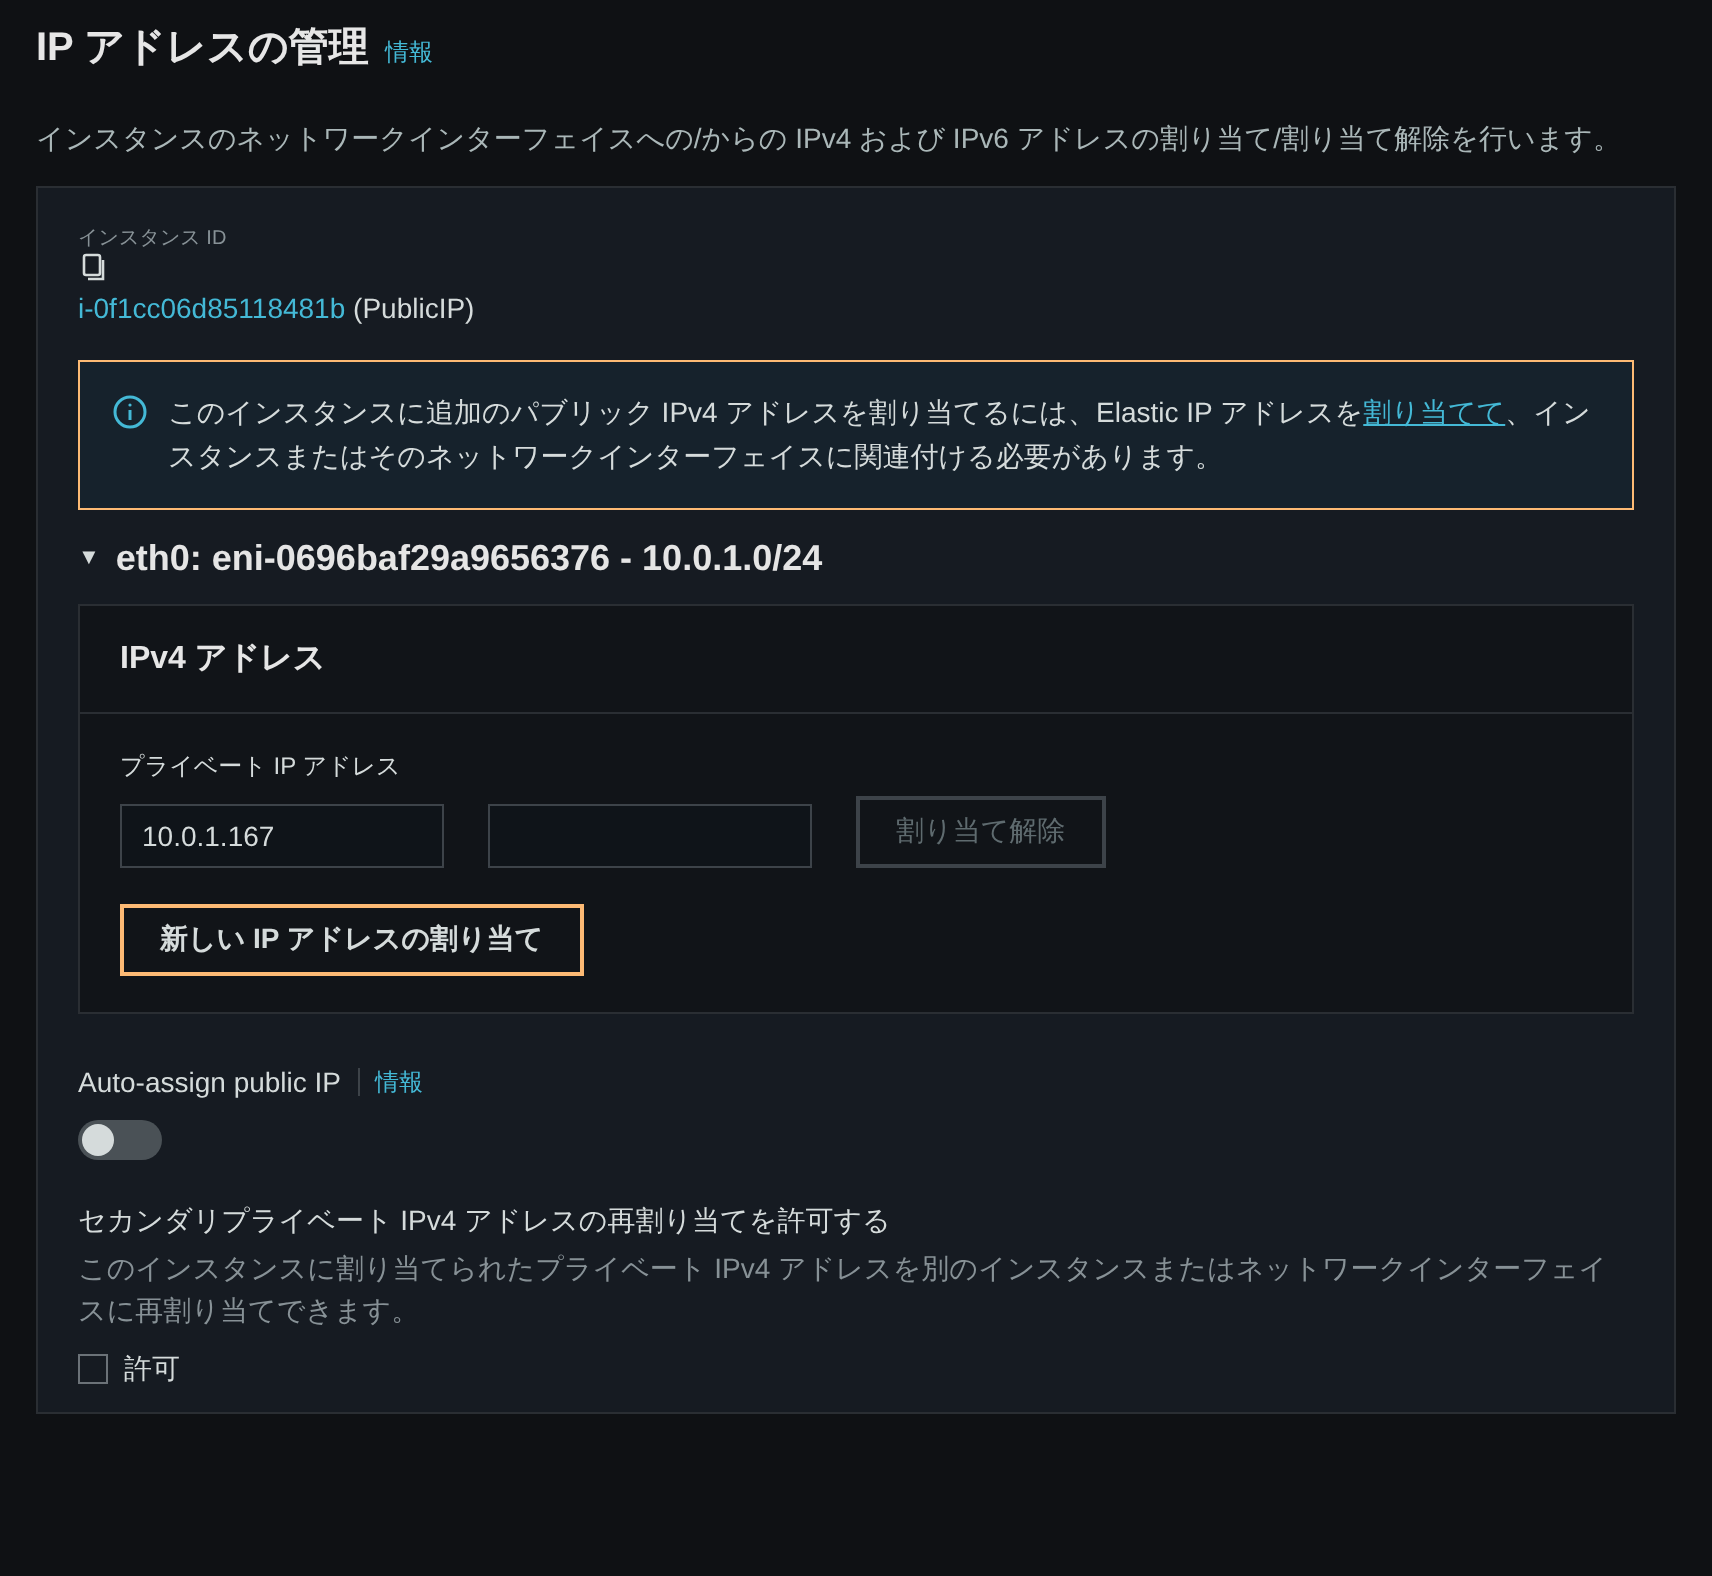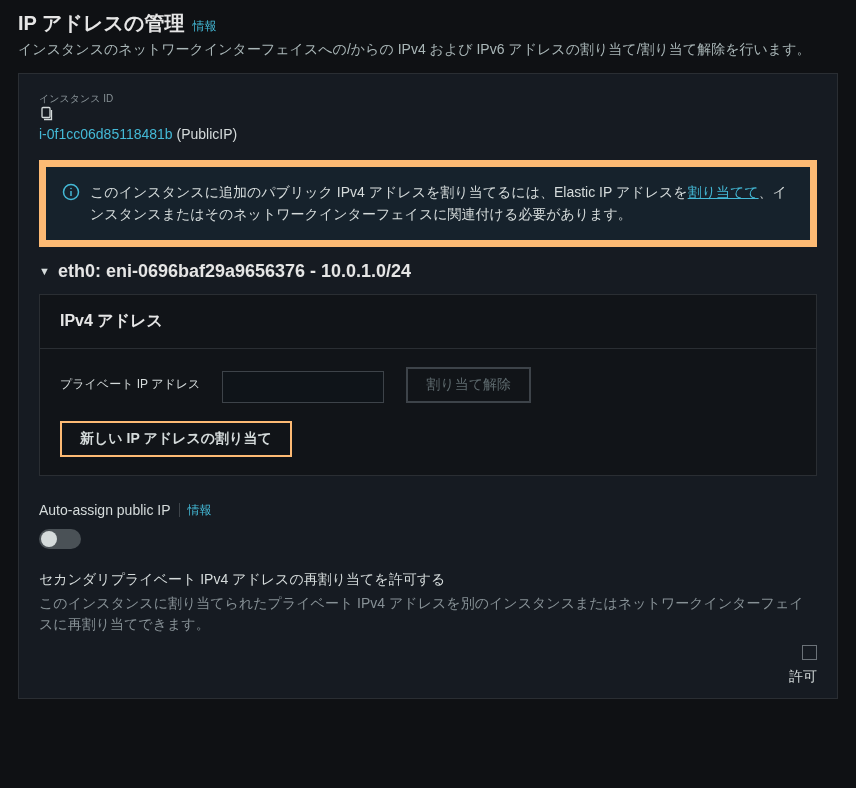--- a/index.html
+++ b/index.html
@@ -29,21 +29,21 @@
       color: #e6e6e6;
     }
     .info-link {
       color: #44b9d6;
       font-size: 12px;
       cursor: pointer;
     }
     .page-desc {
       color: #aab7b8;
       font-size: 14px;
-      margin-top: 4px;
+      margin-top: 24px;
       margin-bottom: 14px;
     }
     .panel {
       background: #161b22;
       border: 1px solid #2a2e33;
       margin-top: 8px;
     }
     .panel-header {
       padding: 16px 20px;
       border-bottom: 1px solid #2a2e33;
@@ -74,21 +74,21 @@
       height: 16px;
     }
     .instance-id-link {
       color: #44b9d6;
       cursor: pointer;
     }
     .instance-suffix {
       color: #d5dbdb;
     }
     .alert {
-      border: 7px solid #fdba74;
+      border: 1px solid #fdba74;
       background: rgba(37,159,196,0.06);
       padding: 14px 16px;
       margin: 18px 0 14px 0;
       display: flex;
       gap: 10px;
     }
     .alert-icon {
       color: #44b9d6;
       flex-shrink: 0;
       margin-top: 2px;
@@ -219,23 +219,22 @@
       margin-bottom: 4px;
     }
     .secondary-desc {
       color: #879196;
       font-size: 14px;
       line-height: 1.5;
       margin-bottom: 10px;
     }
     .checkbox-row {
       display: flex;
-      align-items: flex-end;
+      align-items: center;
       gap: 8px;
-      flex-direction: column;
     }
     .checkbox {
       width: 15px;
       height: 15px;
       border: 1px solid #6b7278;
       background: transparent;
       cursor: pointer;
     }
     .checkbox-label {
       color: #d5dbdb;
@@ -284,20 +283,21 @@
     </div>
 
     <div class="sub-panel">
       <div class="sub-panel-header">
         <h3 class="sub-panel-title">IPv4 アドレス</h3>
       </div>
       <div class="sub-panel-body">
         <div class="ip-row">
           <div class="ip-col">
             <div class="col-label">プライベート IP アドレス</div>
+            <input class="ip-input" value="10.0.1.167" style="">
           </div>
           <div class="ip-col">
             <input class="ip-input" value="" style="">
           </div>
           <div>
             <button class="btn btn-disabled">割り当て解除</button>
           </div>
         </div>
         <button class="btn assign-btn">新しい IP アドレスの割り当て</button>
       </div>

